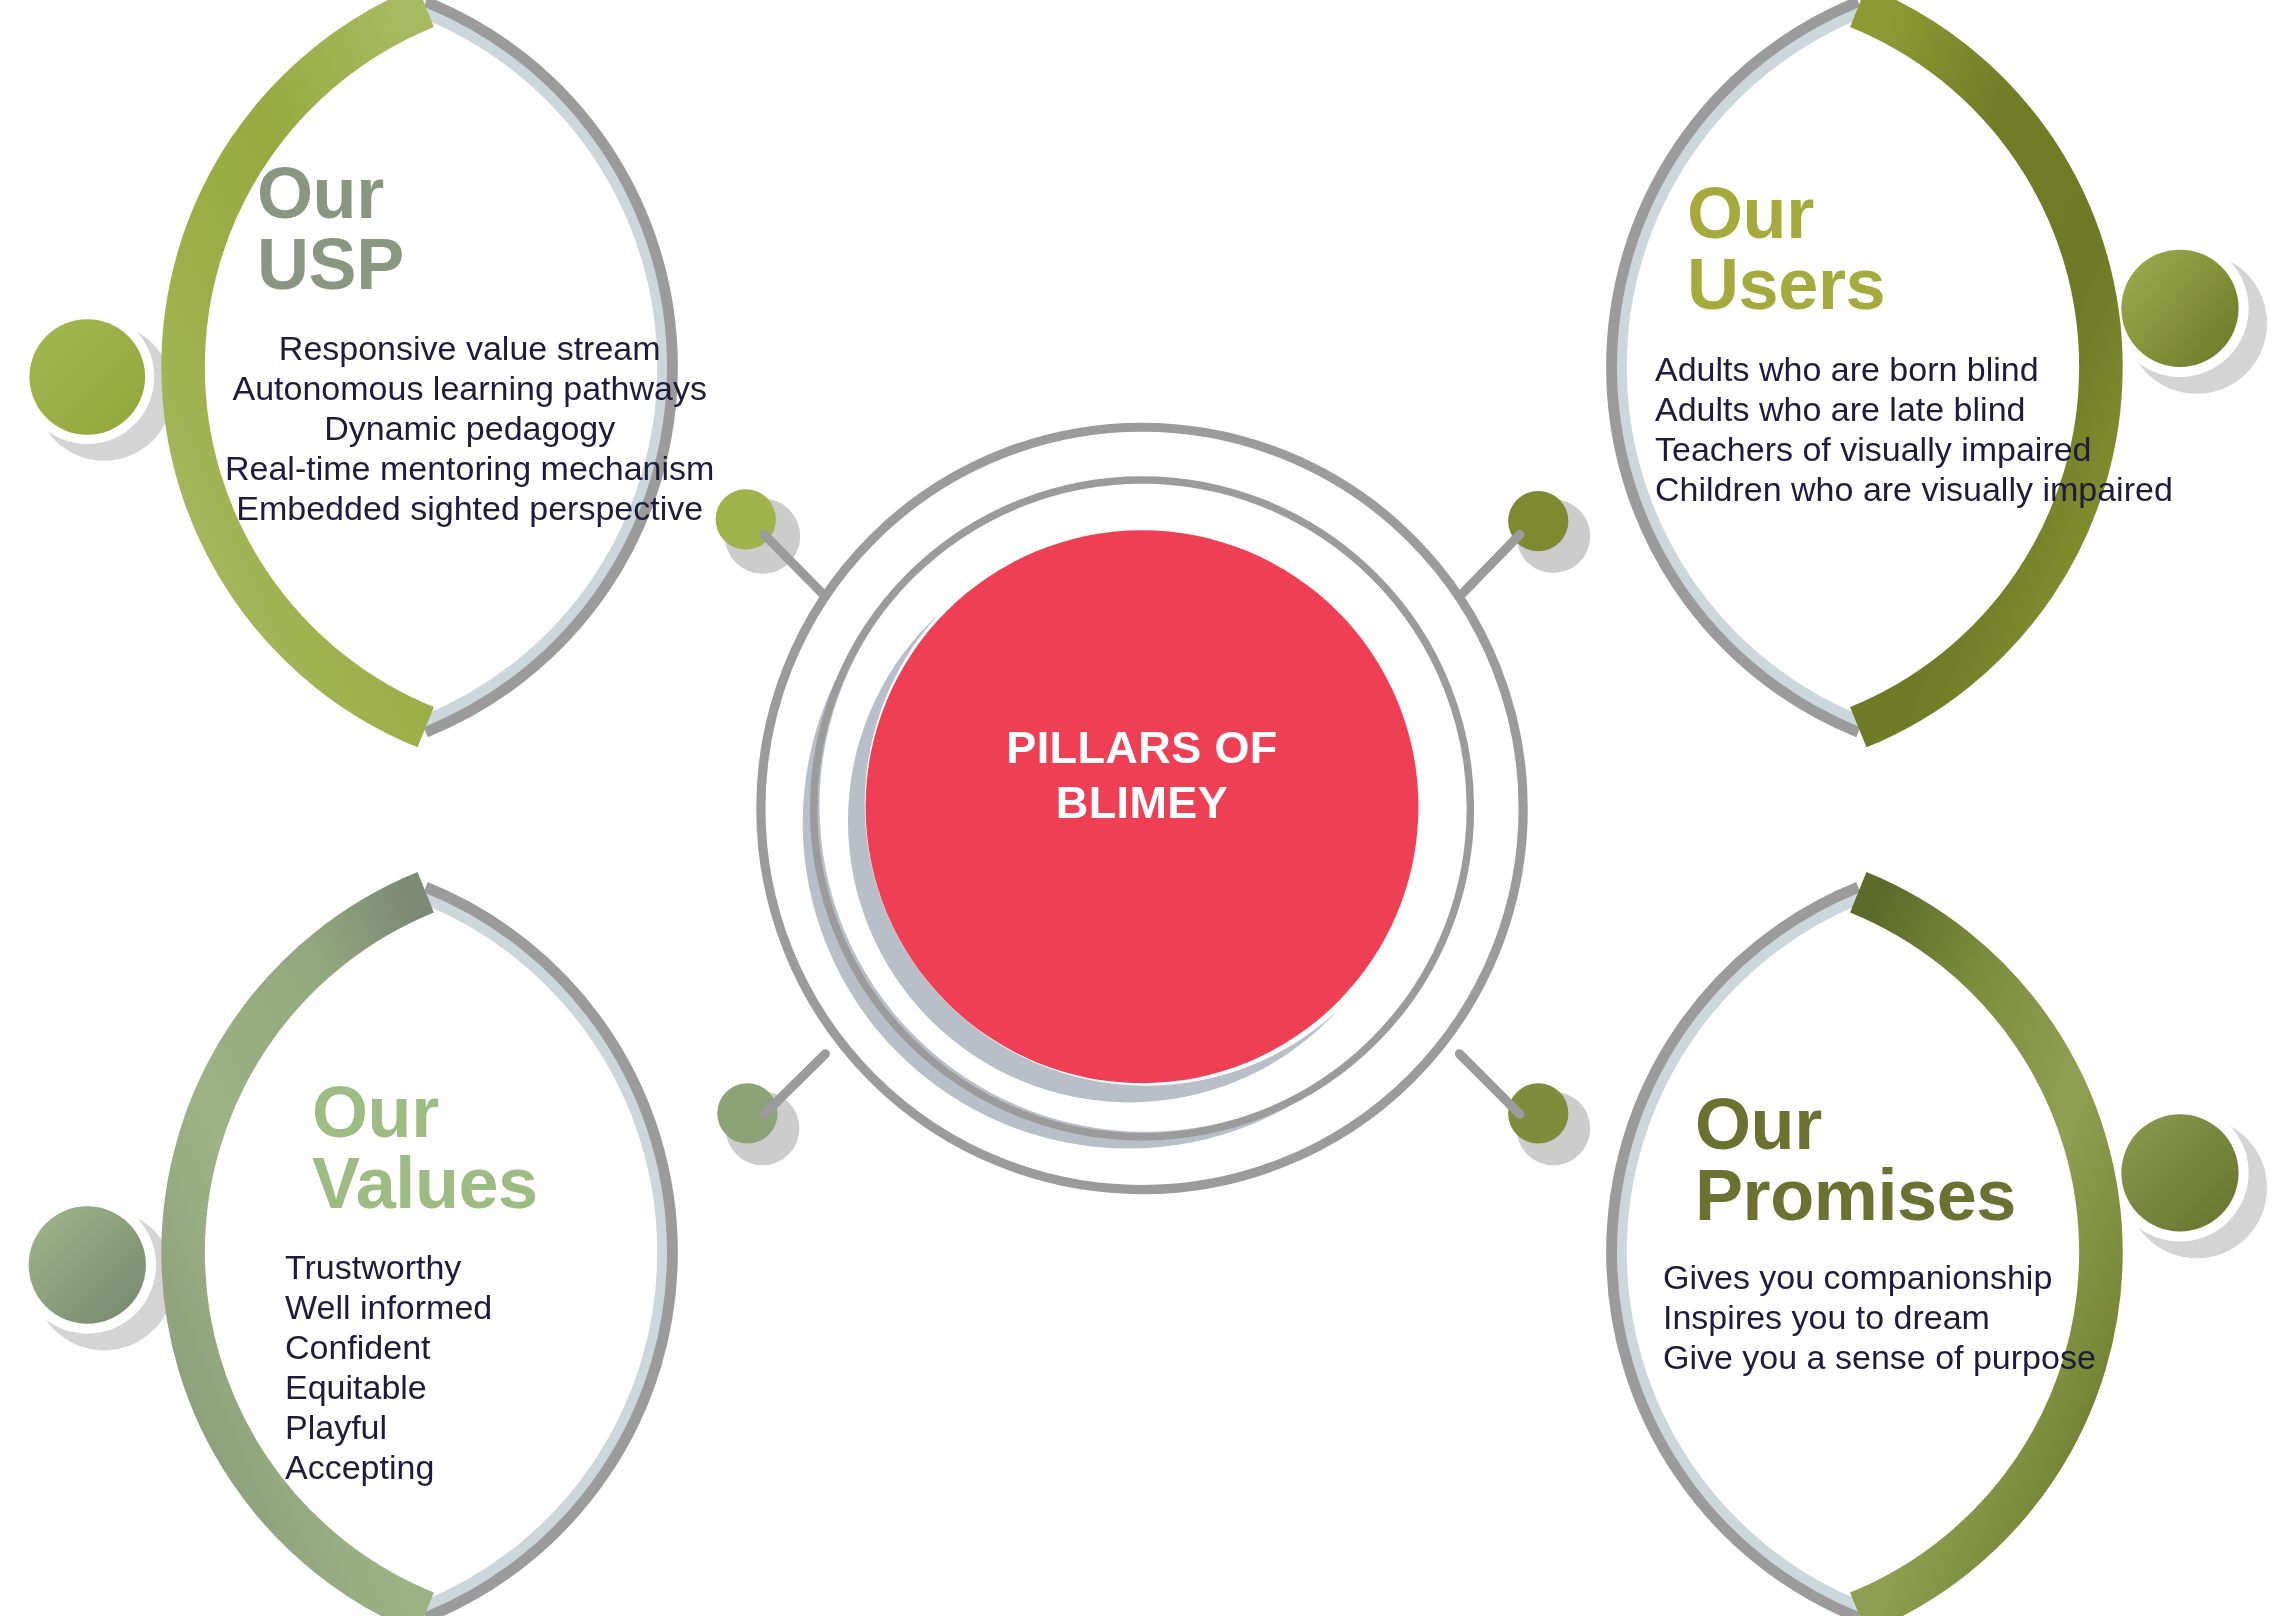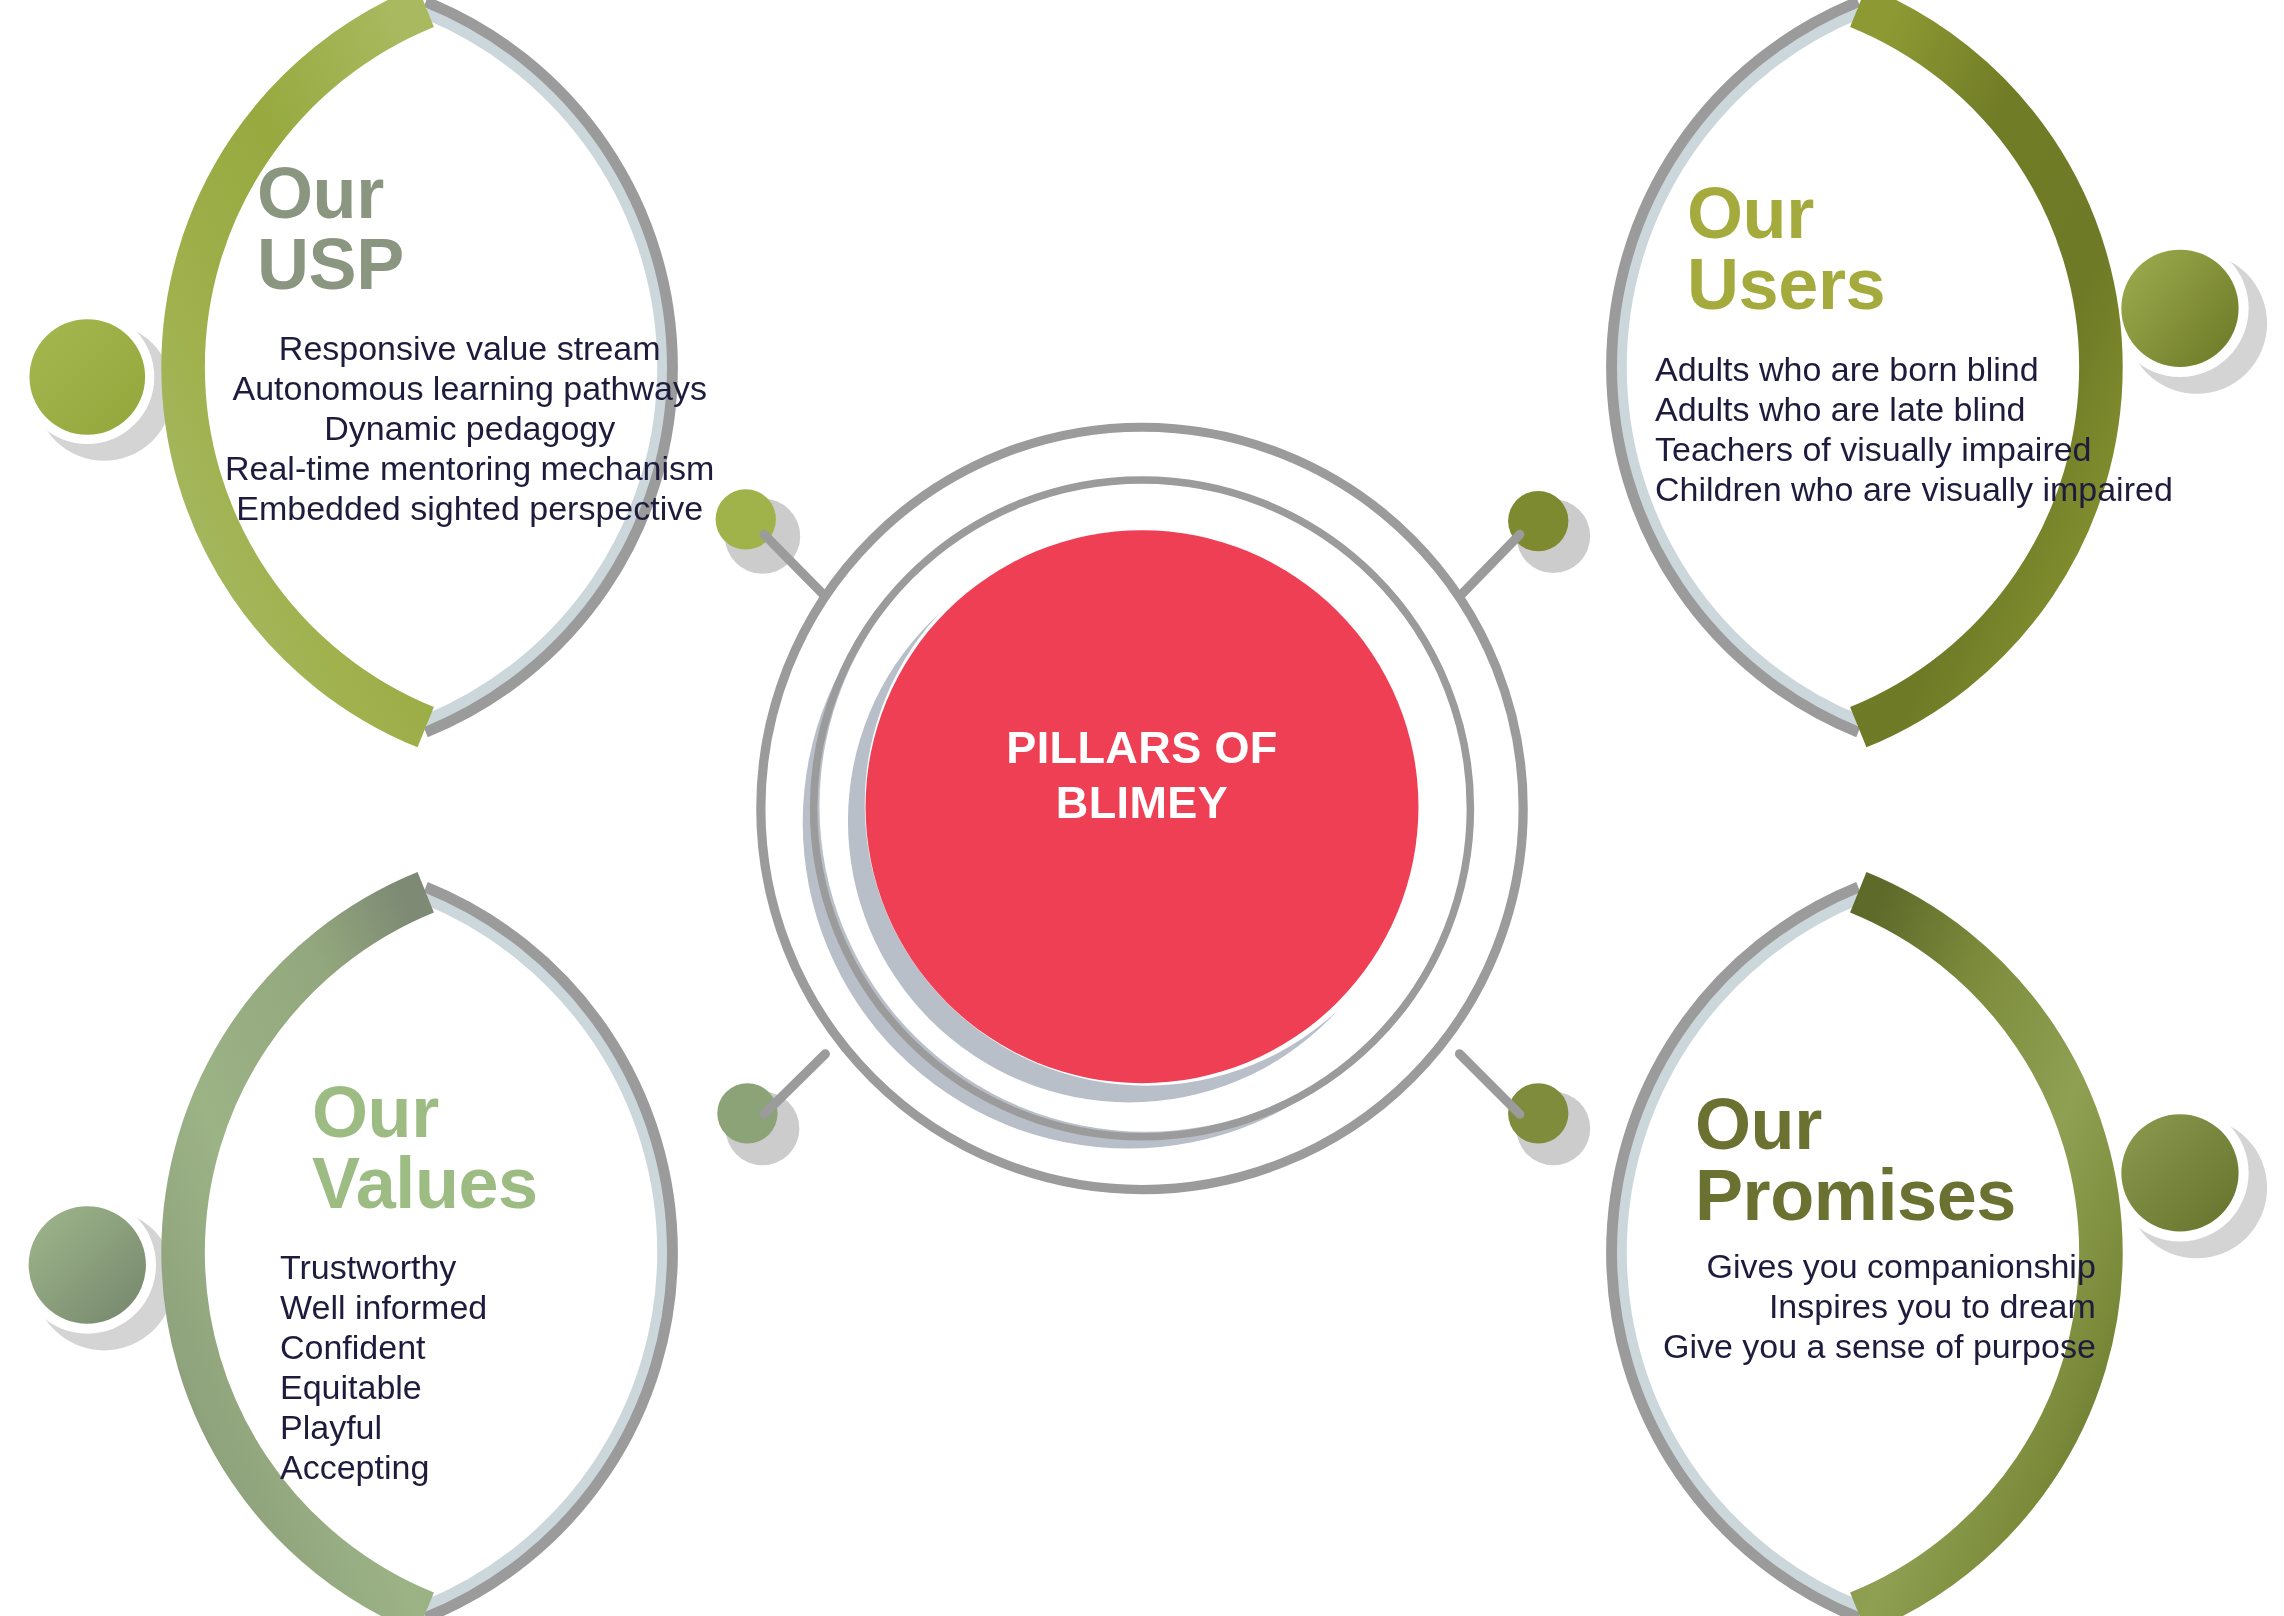--- a/index.html
+++ b/index.html
@@ -161,34 +161,34 @@
       <li>Adults who are born blind</li>
       <li>Adults who are late blind</li>
       <li>Teachers of visually impaired</li>
       <li>Children who are visually impaired</li>
     </ul>
   </div>
 
   <div class="txtblock" style="left:280px;top:1077px;">
     <div class="ttl ttl-values">Our
 Values</div>
-    <ul class="lst" style="margin-top:28.5px;">
+    <ul class="lst" style="margin-top:28.5px;margin-left:5px;">
       <li>Trustworthy</li>
       <li>Well informed</li>
       <li>Confident</li>
       <li>Equitable</li>
       <li>Playful</li>
       <li>Accepting</li>
     </ul>
   </div>
 
   <div class="txtblock" style="left:1663px;top:1089px;">
     <div class="ttl ttl-promises">Our
 Promises</div>
-    <ul class="lst" style="margin-top:16px;text-align:right;">
+    <ul class="lst" style="margin-top:27px;">
       <li>Gives you companionship</li>
       <li>Inspires you to dream</li>
       <li>Give you a sense of purpose</li>
     </ul>
   </div>
 
   <div class="center-label" style="left:807px;top:721px;width:670px;">PILLARS OF
 BLIMEY</div>
 
 </div>

